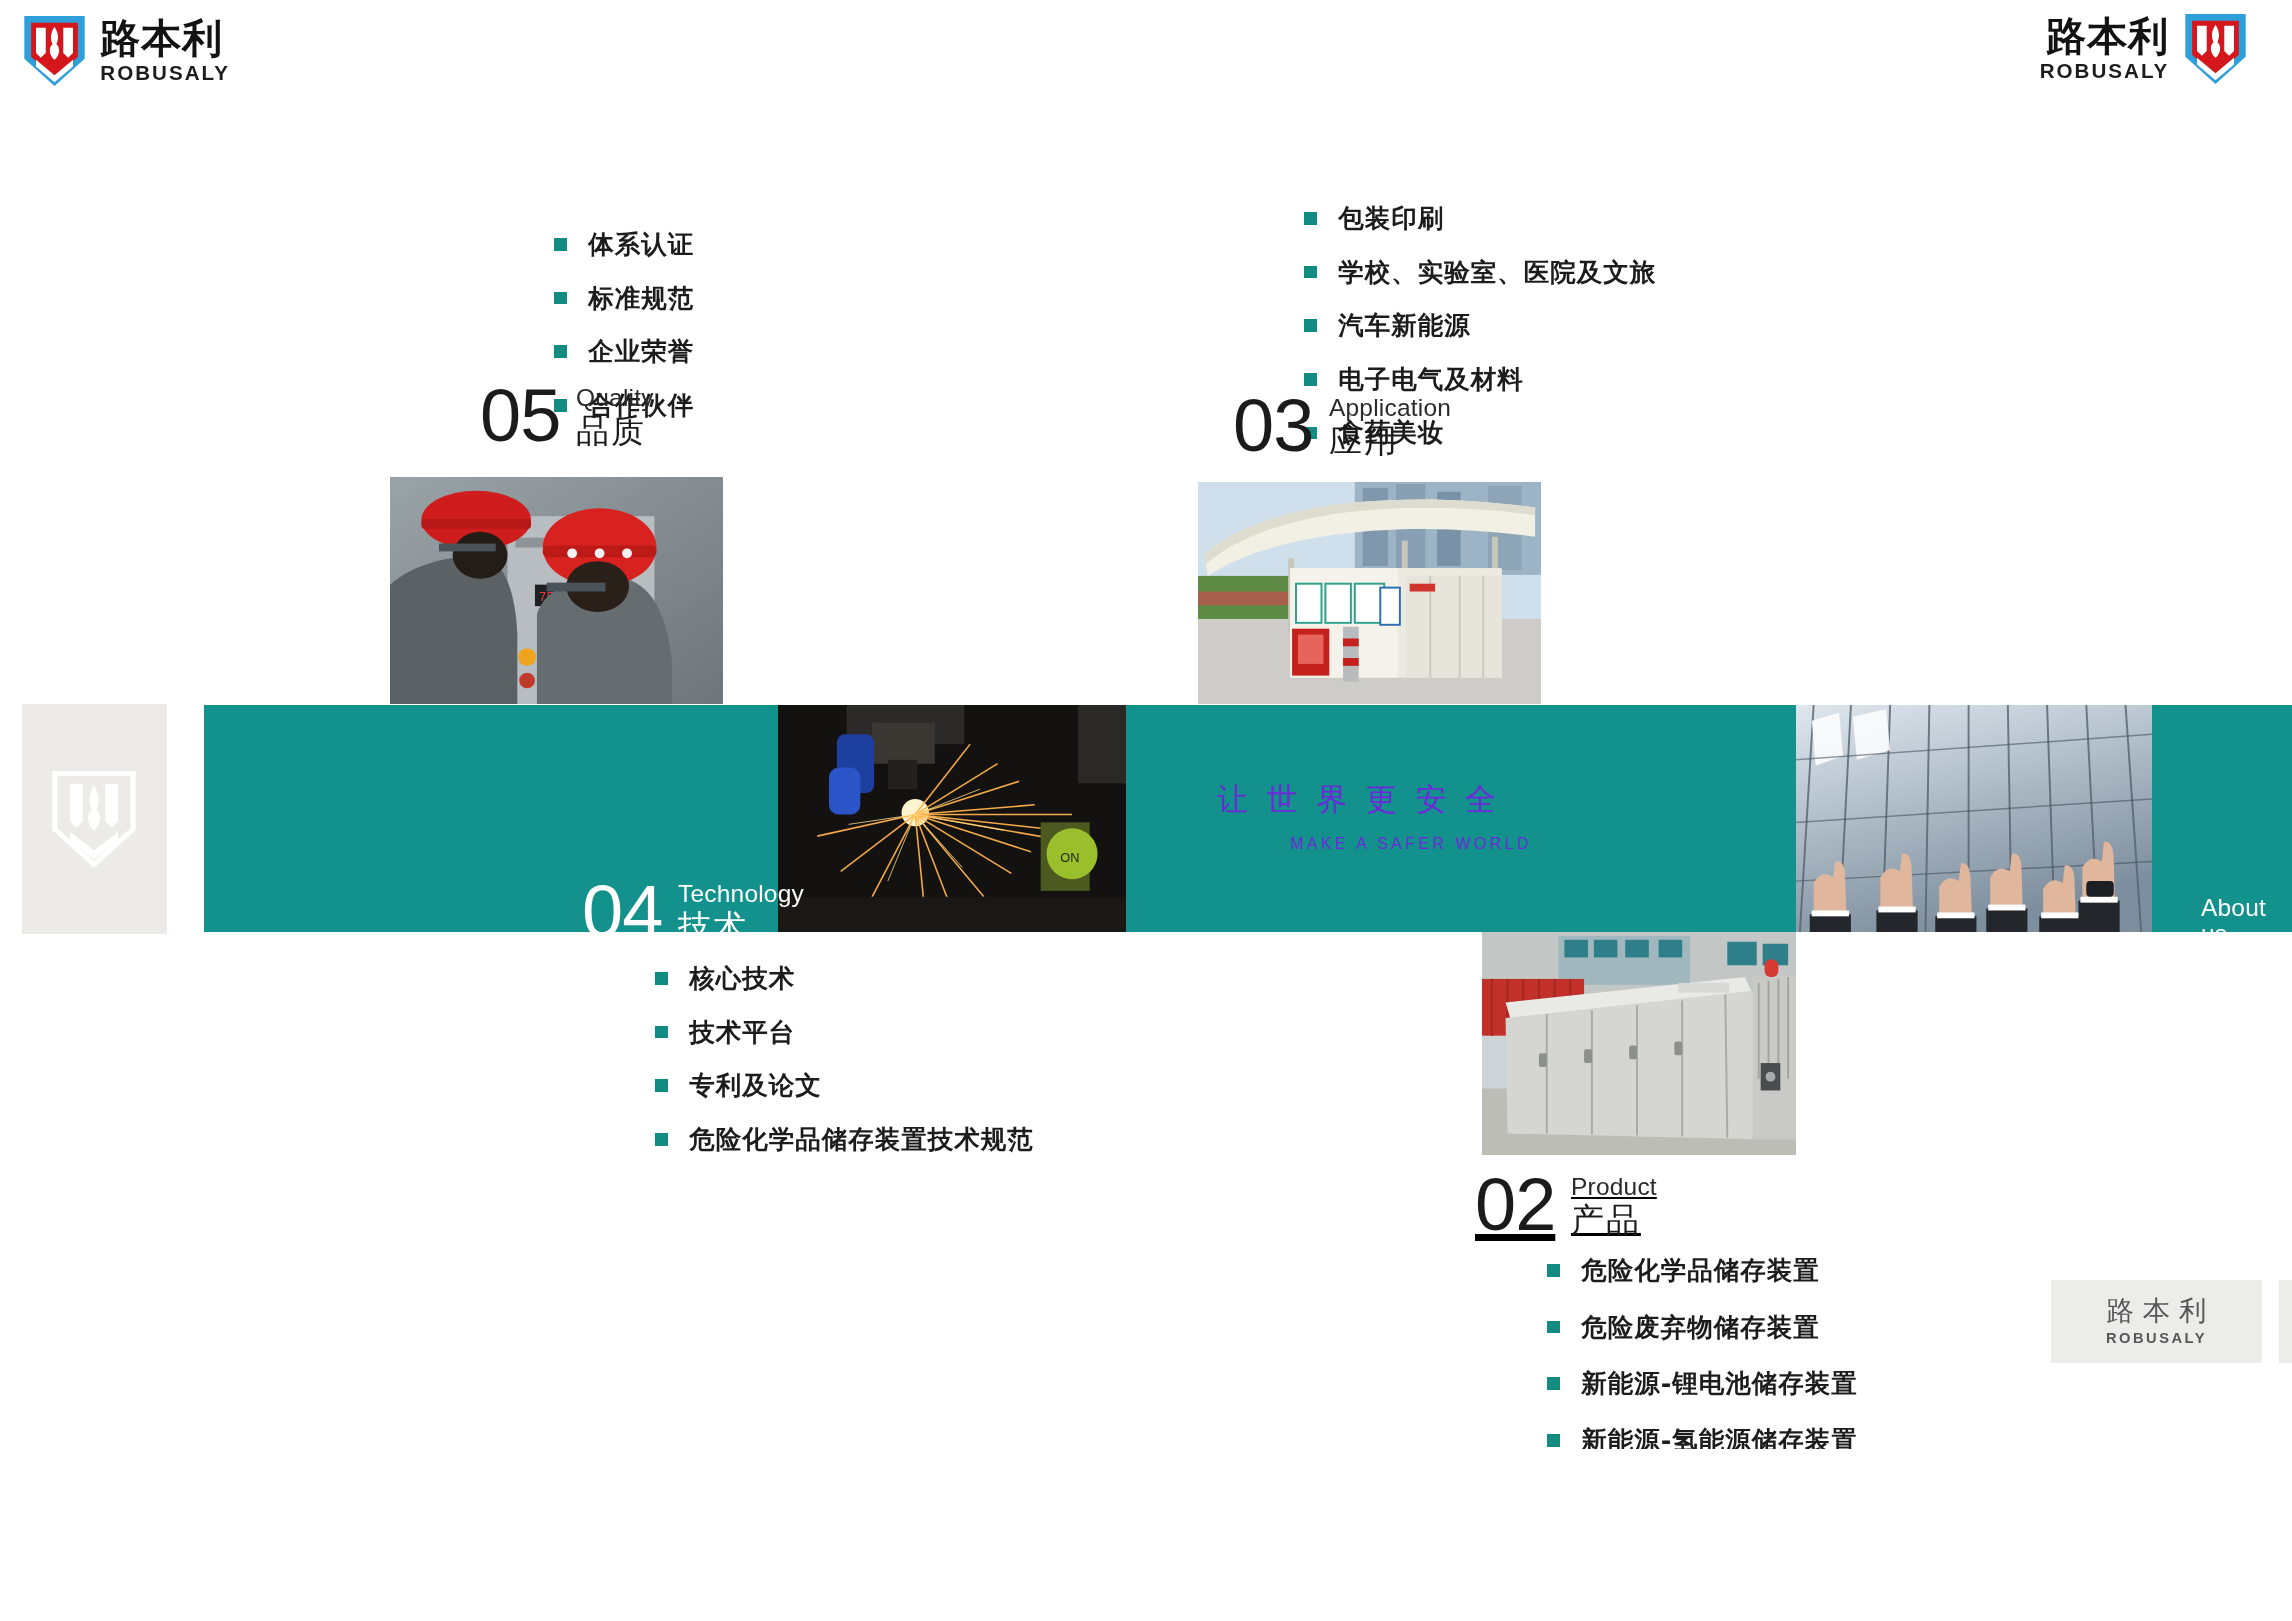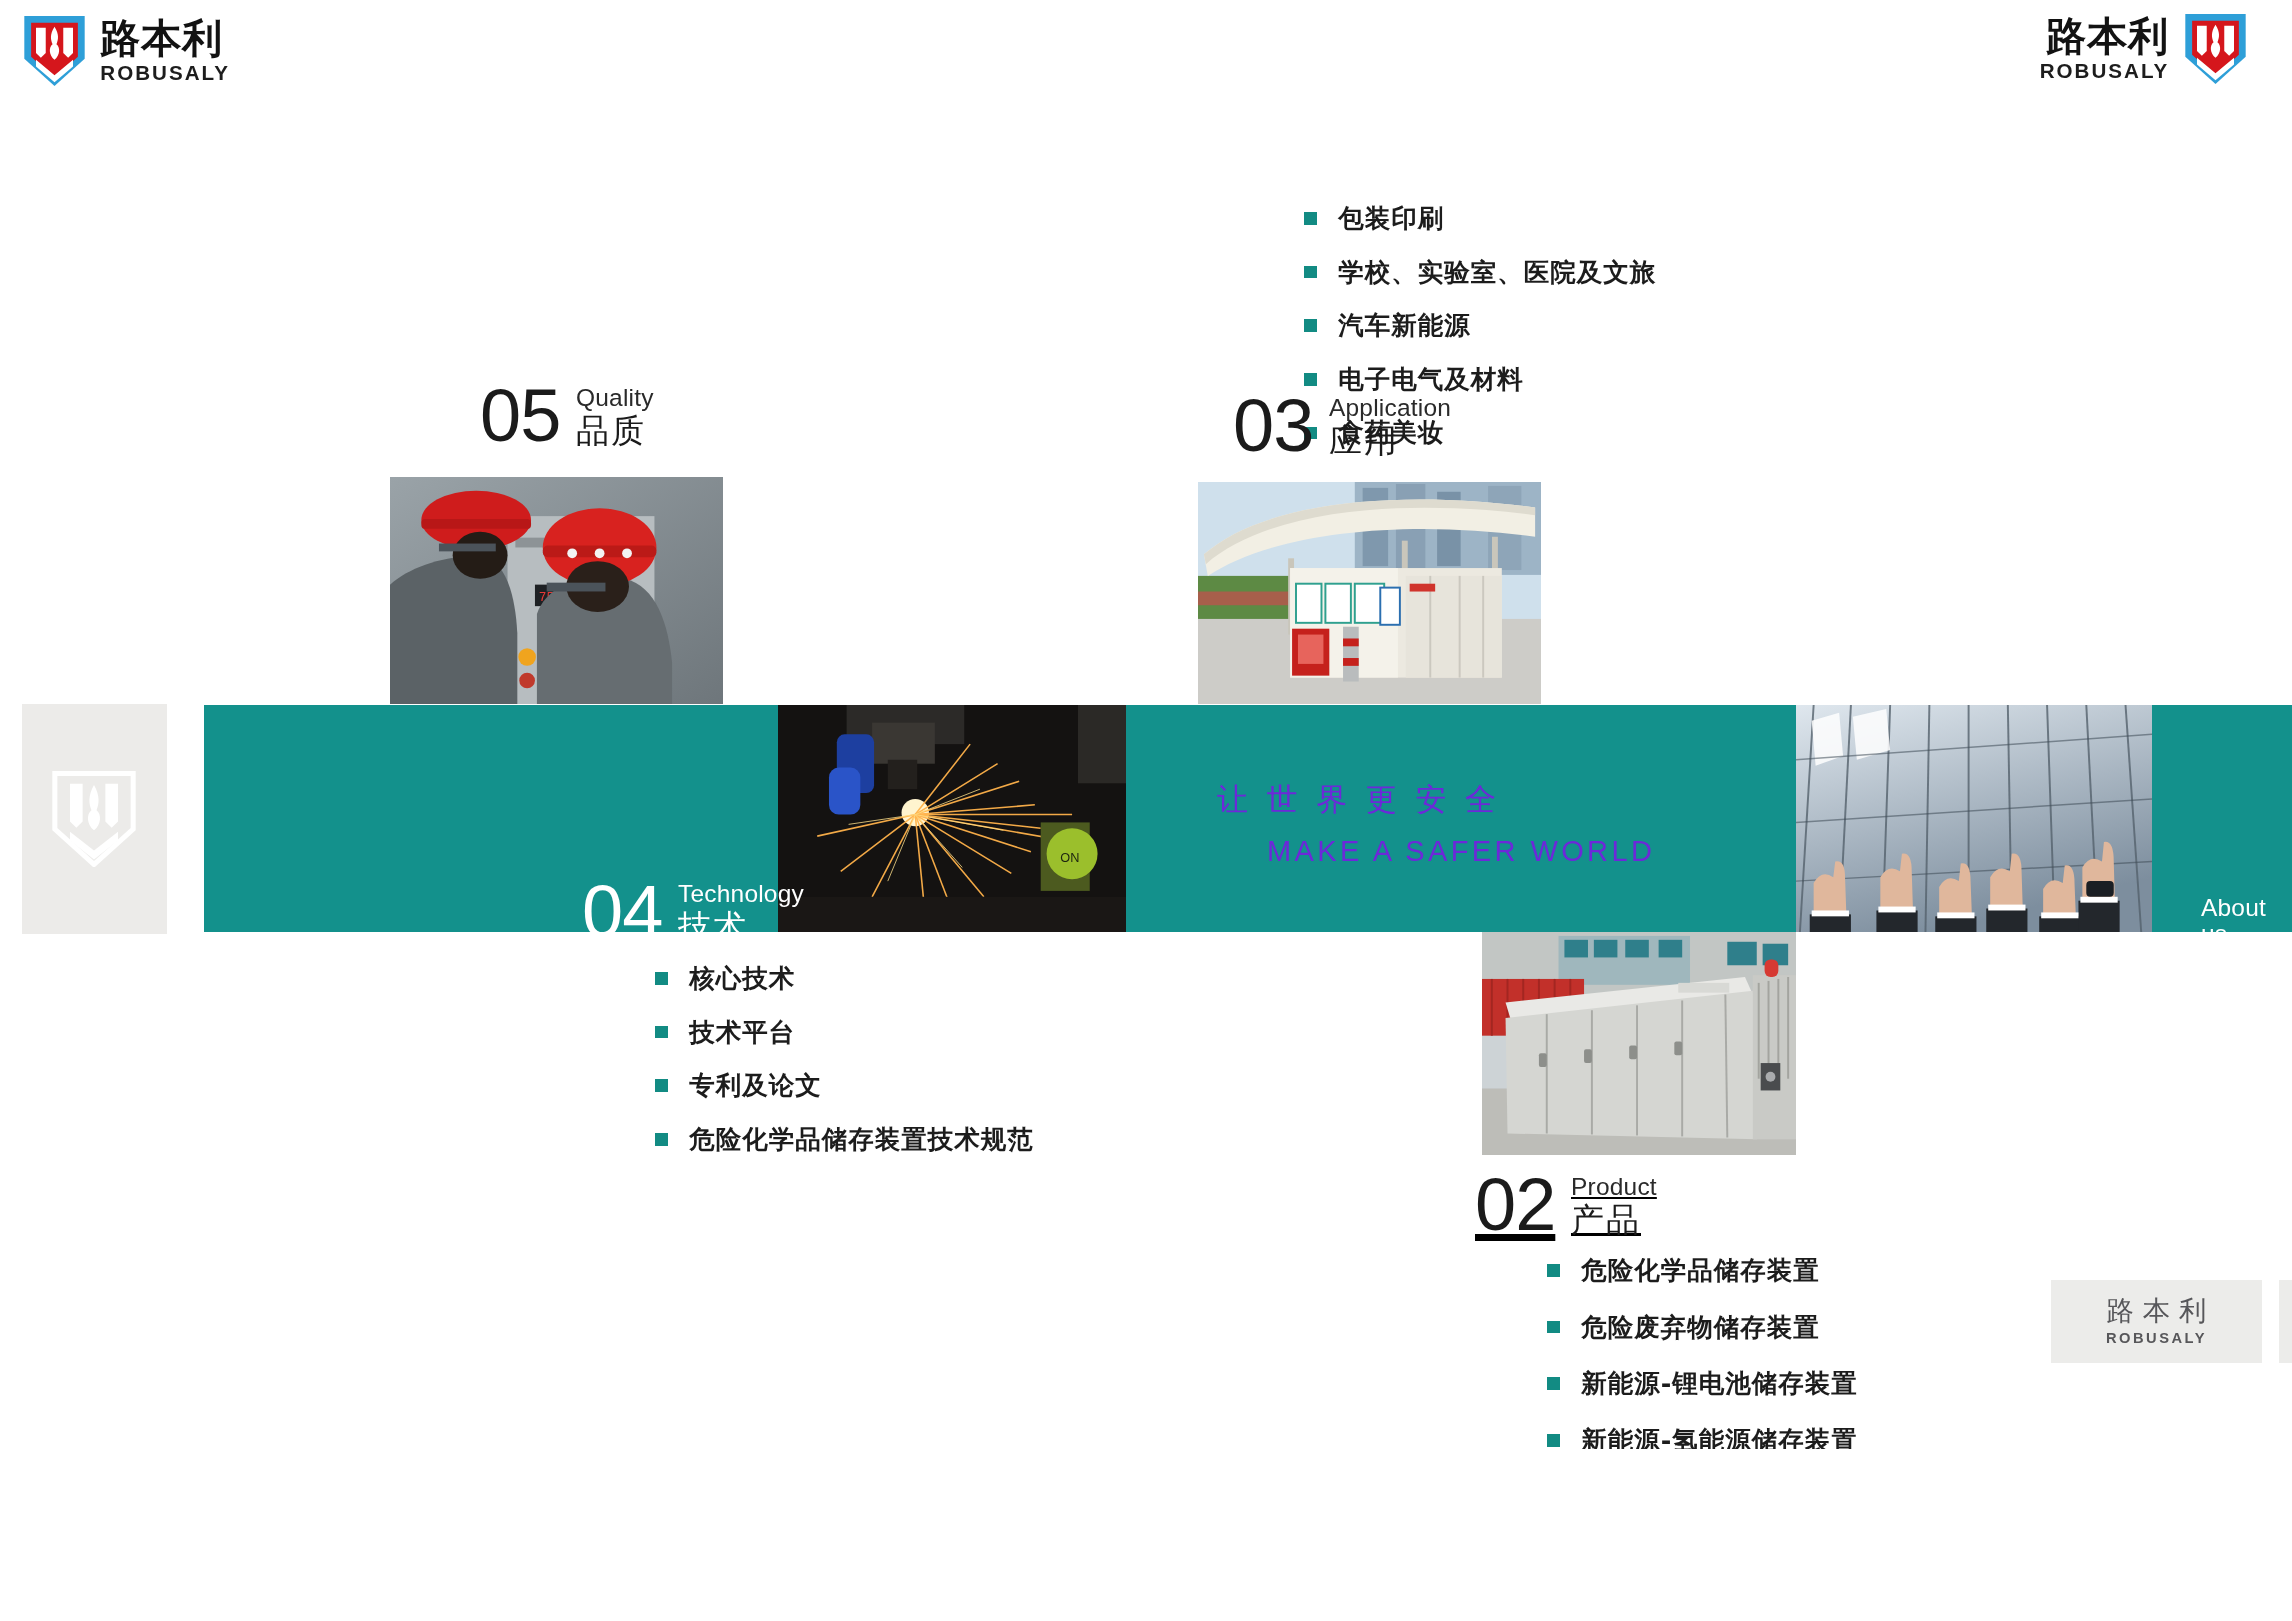--- a/index.html
+++ b/index.html
@@ -117,21 +117,21 @@
     font-size:75px;font-weight:400;letter-spacing:2px;margin-left:3.9px;
   }
 
   
   .slogan{position:absolute;left:1217px;top:784px;text-align:left;color:#6d28d9;}
   .slogan-cn{
     font-family:"DejaVu Sans",sans-serif;
     font-size:31px;letter-spacing:18.6px;line-height:1;white-space:nowrap;
   }
   .slogan-en{
-    font-size:29px;letter-spacing:3.4px;margin-top:19.6px;margin-left:50px;
+    font-size:16px;letter-spacing:3.4px;margin-top:19.6px;margin-left:73px;
     white-space:nowrap;font-weight:400;
   }
 
   
   .wm-bottom{
     position:absolute;left:2051px;top:1280px;width:211px;height:83px;
     background:#ececea;display:flex;flex-direction:column;
     align-items:center;justify-content:center;line-height:1;
   }
   .wm-bottom .wm-cn{
@@ -415,20 +415,38 @@
       <rect x="200" y="52" width="52" height="10" fill="#d8d9d5"></rect>
     </svg>
   </div>
 
 
   <div class="slogan">
     <div class="slogan-cn">让世界更安全</div>
     <div class="slogan-en">MAKE A SAFER WORLD</div>
   </div>
 
+  <div class="blist list-05">
+    <div class="bitem">
+      <span class="bullet"></span>
+      <span class="btext">体系认证</span>
+    </div>
+    <div class="bitem">
+      <span class="bullet"></span>
+      <span class="btext">标准规范</span>
+    </div>
+    <div class="bitem">
+      <span class="bullet"></span>
+      <span class="btext">企业荣誉</span>
+    </div>
+    <div class="bitem">
+      <span class="bullet"></span>
+      <span class="btext">合作伙伴</span>
+    </div>
+  </div>
   <div class="sec sec-05">
     <span class="num">05</span>
     <span class="labels">
       <span class="lbl-en">Quality</span>
       <span class="lbl-cn">品质</span>
     </span>
   </div>
 
   <div class="blist list-03">
     <div class="bitem">

